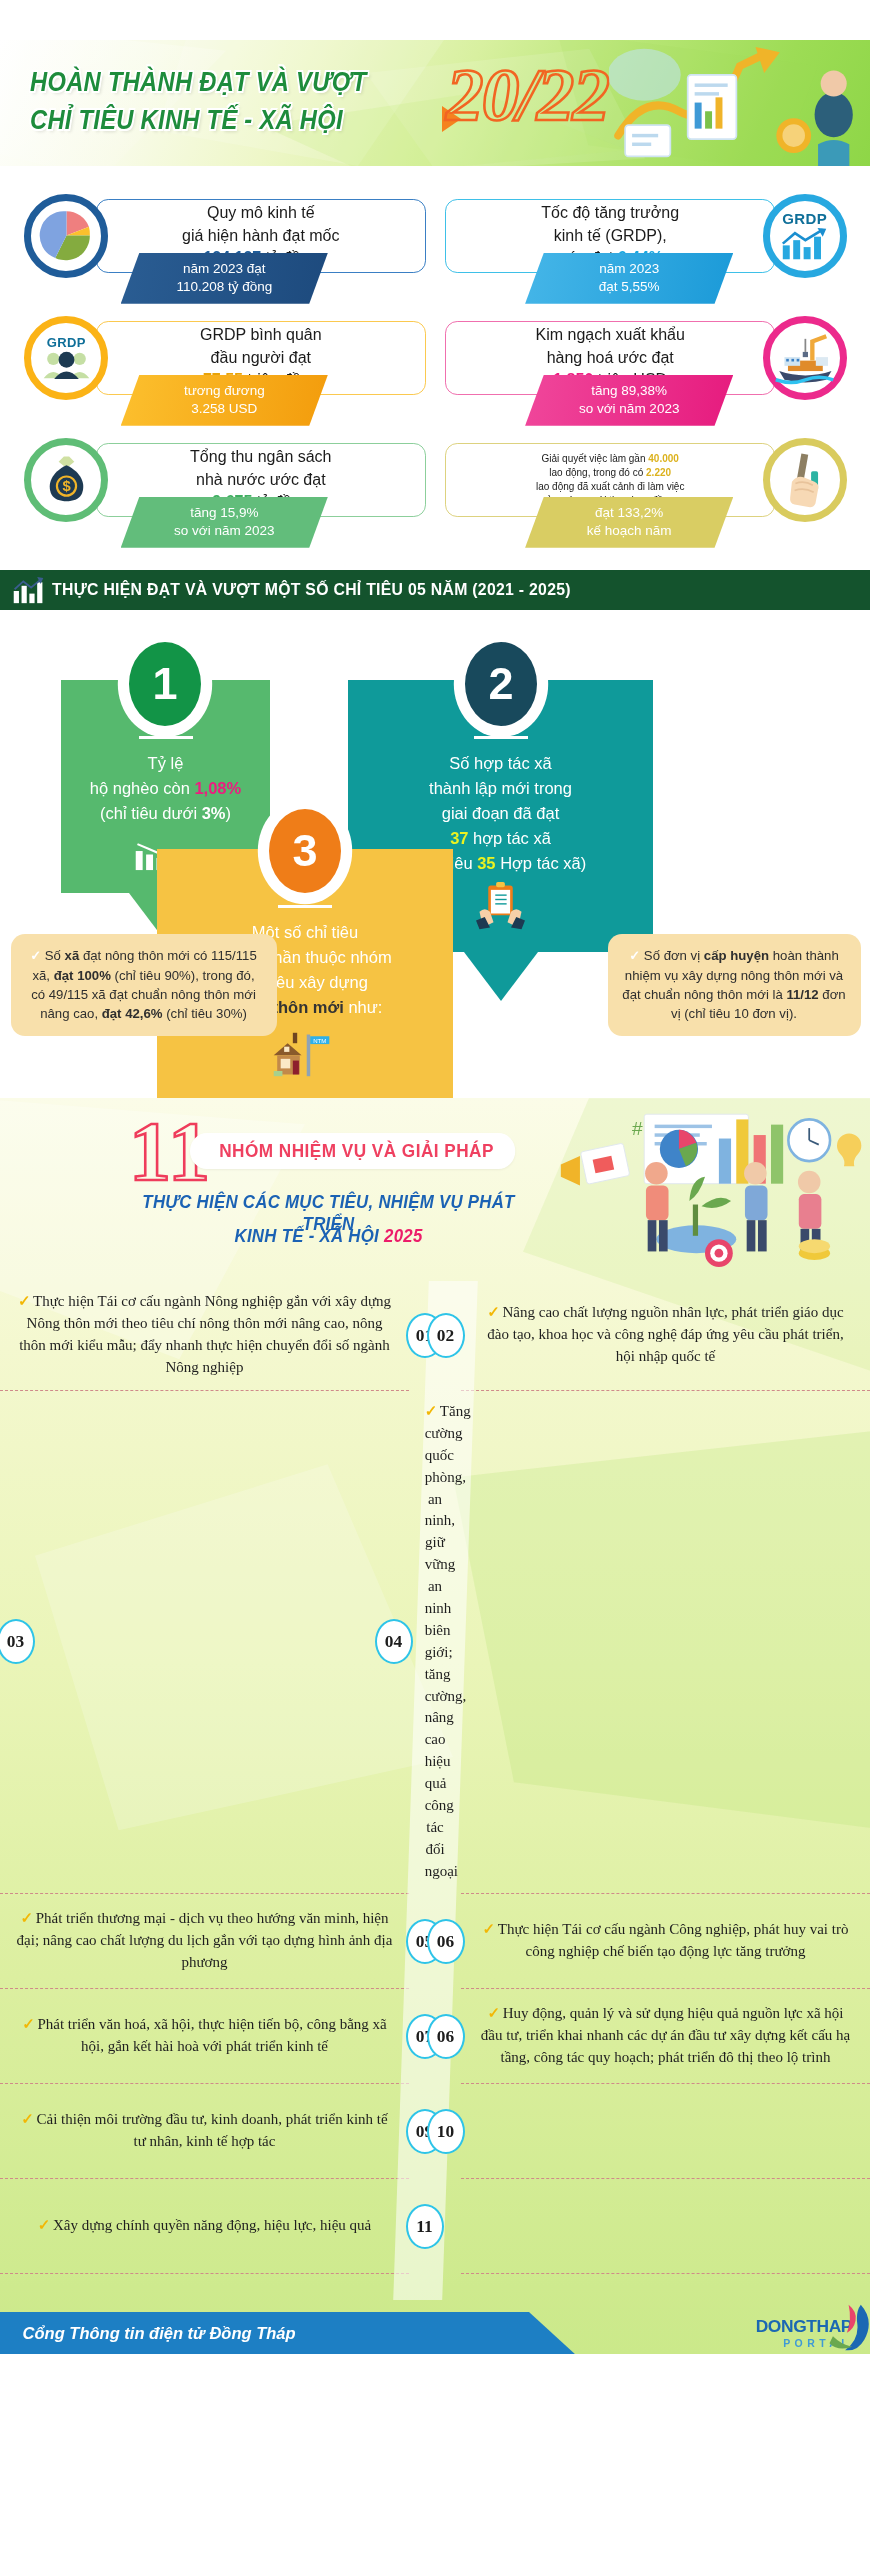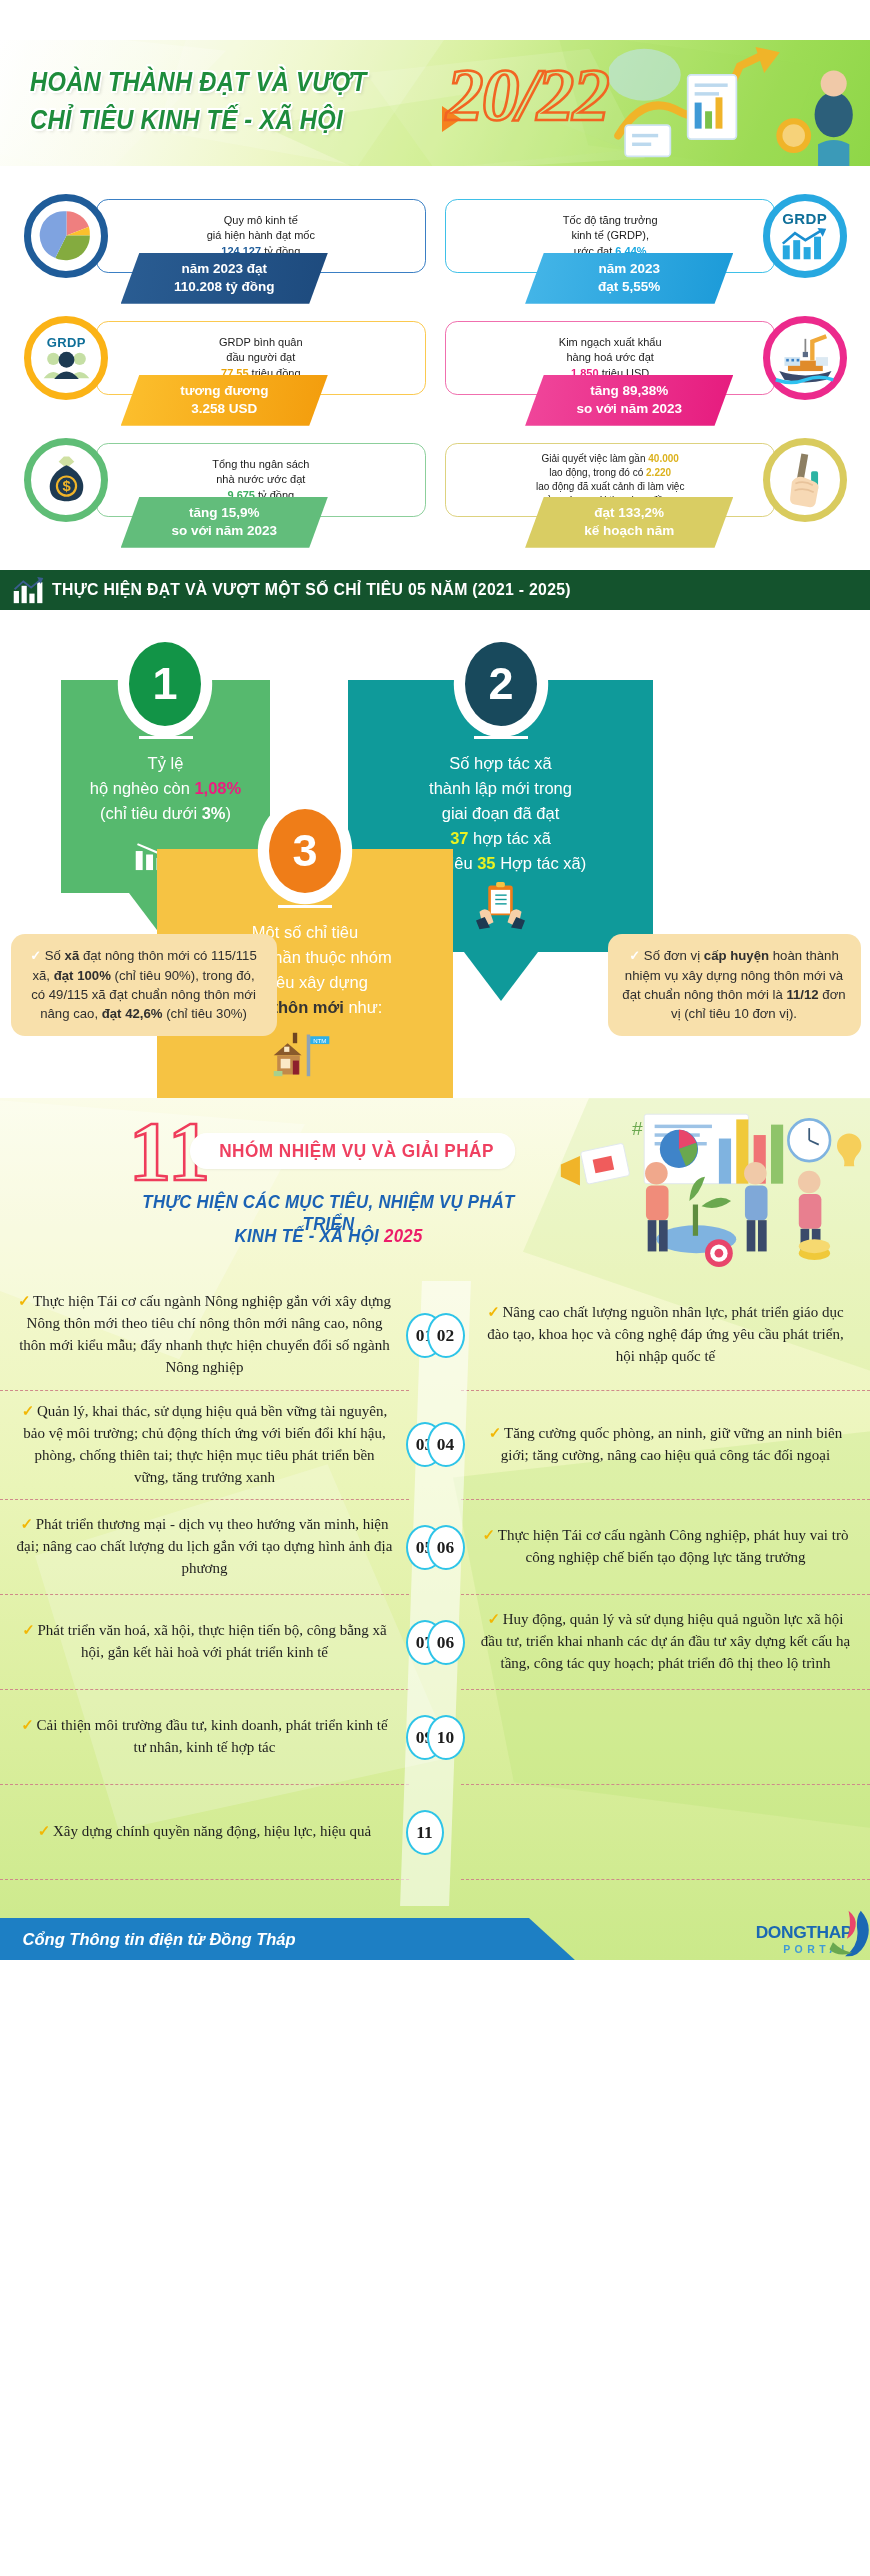--- a/index.html
+++ b/index.html
@@ -110,30 +110,30 @@
     border-radius: 12.2px;
     background: #fff;
     display: flex; align-items: center; justify-content: center;
     text-align: center;
     padding: 3.5px 12.2px;
     z-index: 2;
   }
   .bubble.anchor-left { left: 80px; right: 7px; }
   .bubble.anchor-right { left: 7px; right: 80px; }
   .bubble-text {
-    font-size: 11px; line-height: 1.42; color: #1b1b1b;
+    font-size: 16px; line-height: 1.42; color: #1b1b1b;
   }
   .bubble-text b { font-weight: 700; }
   .ribbon {
     position: absolute;
     bottom: 1.7px;
     height: 51px;
     z-index: 4;
     color: #fff;
-    font-weight: 700;
+    font-weight: 400;
     font-size: 13.5px;
     line-height: 1.35;
     display: flex; align-items: center; justify-content: center;
     text-align: center;
     padding: 0 22.6px;
     clip-path: polygon(9% 0, 100% 0, 91% 100%, 0% 100%);
   }
   .ribbon.pos-a { left: 105px; right: 105px; }
   .ribbon.pos-b { left: 87px; right: 122px; }
 
@@ -760,21 +760,20 @@
             <div class="numcirc r">02</div>
           </div>
           <div class="rcell"><span class="chkm">✓</span><span>Nâng cao chất lượng nguồn nhân lực, phát triển giáo dục đào tạo, khoa học và công nghệ đáp ứng yêu cầu phát triển, hội nhập quốc tế</span></div>
         </div>
         <div class="divrow">
           <div class="d"></div>
           <div class="m"></div>
           <div class="d"></div>
         </div>
         <div class="trow">
-          <div class="lcell"><span class="chkm">✓</span><span>Quản lý, khai thác, sử dụng hiệu quả bền vững tài nguyên, bảo vệ môi trường; chủ động thích ứng với biến đổi khí hậu, phòng, chống thiên tai; thực hiện mục tiêu phát triển bền vững, tăng trưởng xanh</span></div>
           <div class="nums">
             <div class="numcirc l">03</div>
             <div class="numcirc r">04</div>
           </div>
           <div class="rcell"><span class="chkm">✓</span><span>Tăng cường quốc phòng, an ninh, giữ vững an ninh biên giới; tăng cường, nâng cao hiệu quả công tác đối ngoại</span></div>
         </div>
         <div class="divrow">
           <div class="d"></div>
           <div class="m"></div>
           <div class="d"></div>

